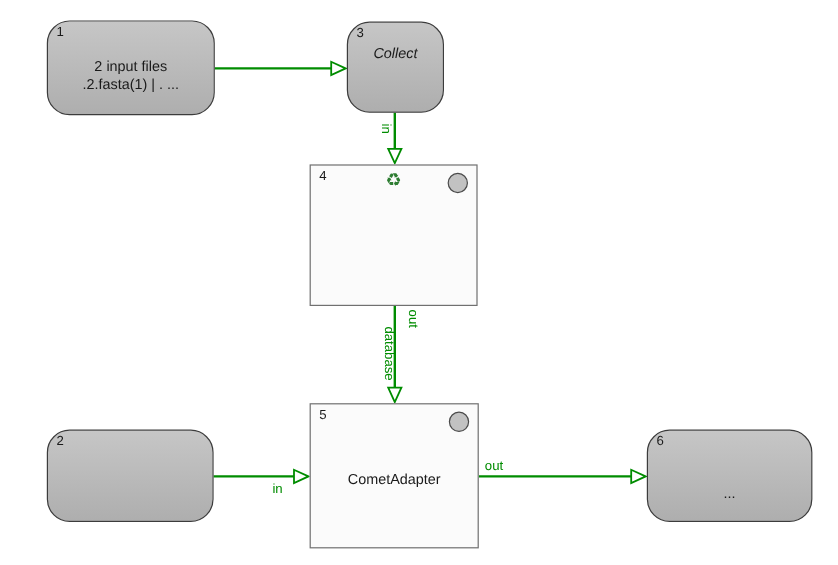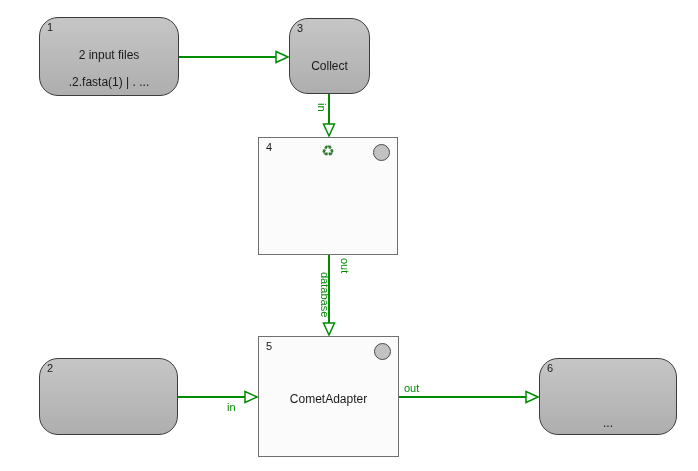--- a/index.html
+++ b/index.html
@@ -35,22 +35,22 @@
   }
   .node-num{
     position:absolute;top:3px;left:7px;
     font-size:11px;line-height:13px;color:var(--text);
   }
   .nline{
     position:absolute;left:0;width:100%;text-align:center;
     font-size:12px;line-height:15px;color:var(--text);white-space:nowrap;
   }
   .io-node .line1{top:30px;}
-  .io-node .line2{top:57px;}
-  .merger .line1{top:40px;}
+  .io-node .line2{top:45px;}
+  .merger .line1{top:18px;font-style:italic;}
   .tool-node .title{top:55px;}
   .status-circle{
     position:absolute;top:6px;right:7px;width:17px;height:17px;
     border-radius:50%;
     background:var(--status-circle-fill);
     border:1px solid var(--status-circle-border);
     box-sizing:border-box;
   }
   .recycle{
     position:absolute;top:4px;left:50%;transform:translateX(-50%);

